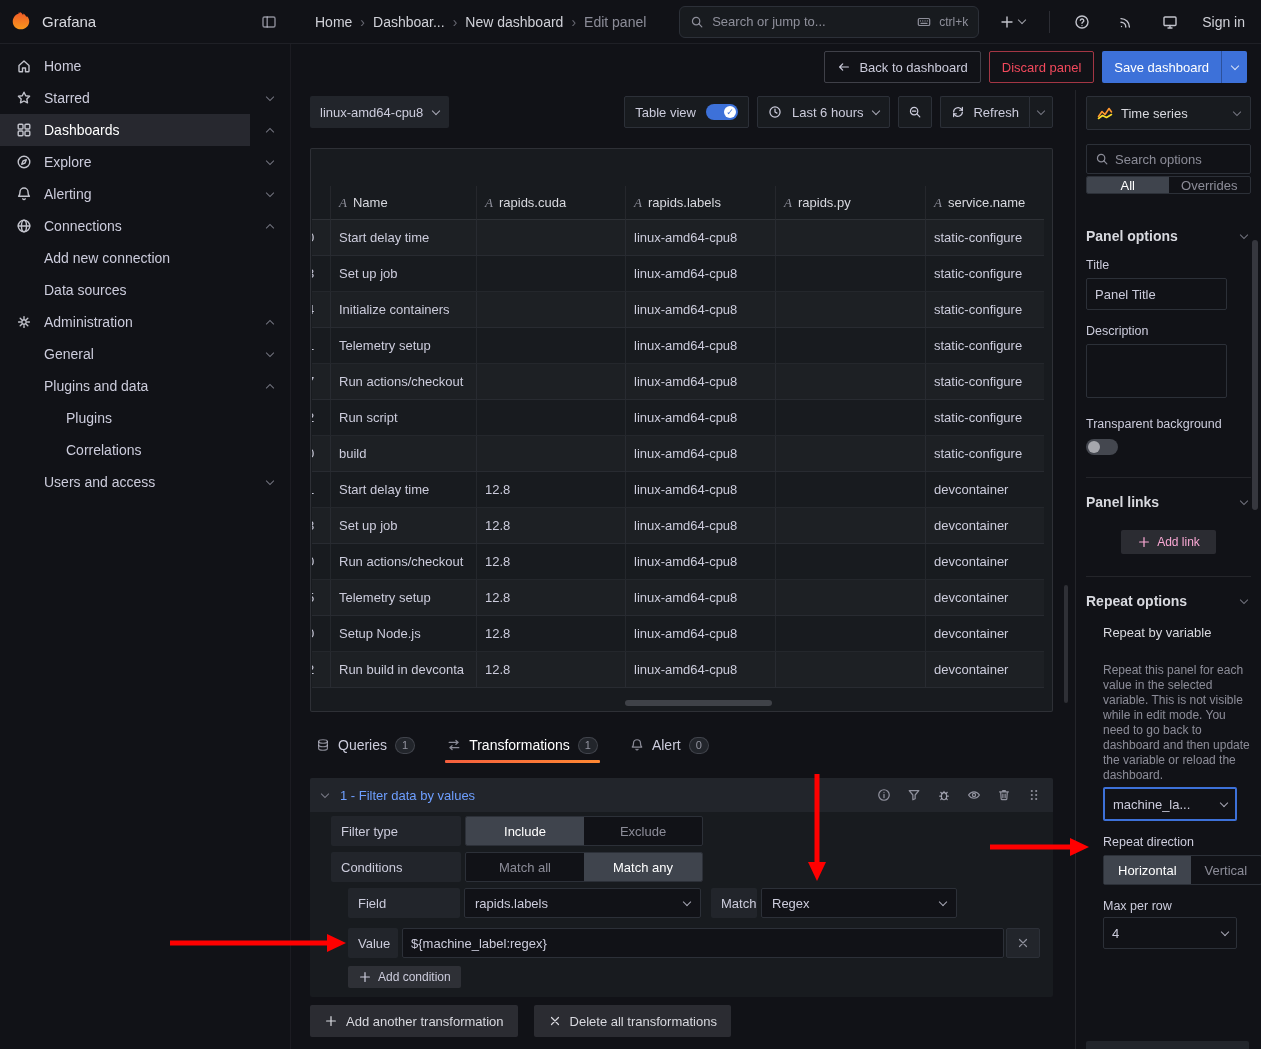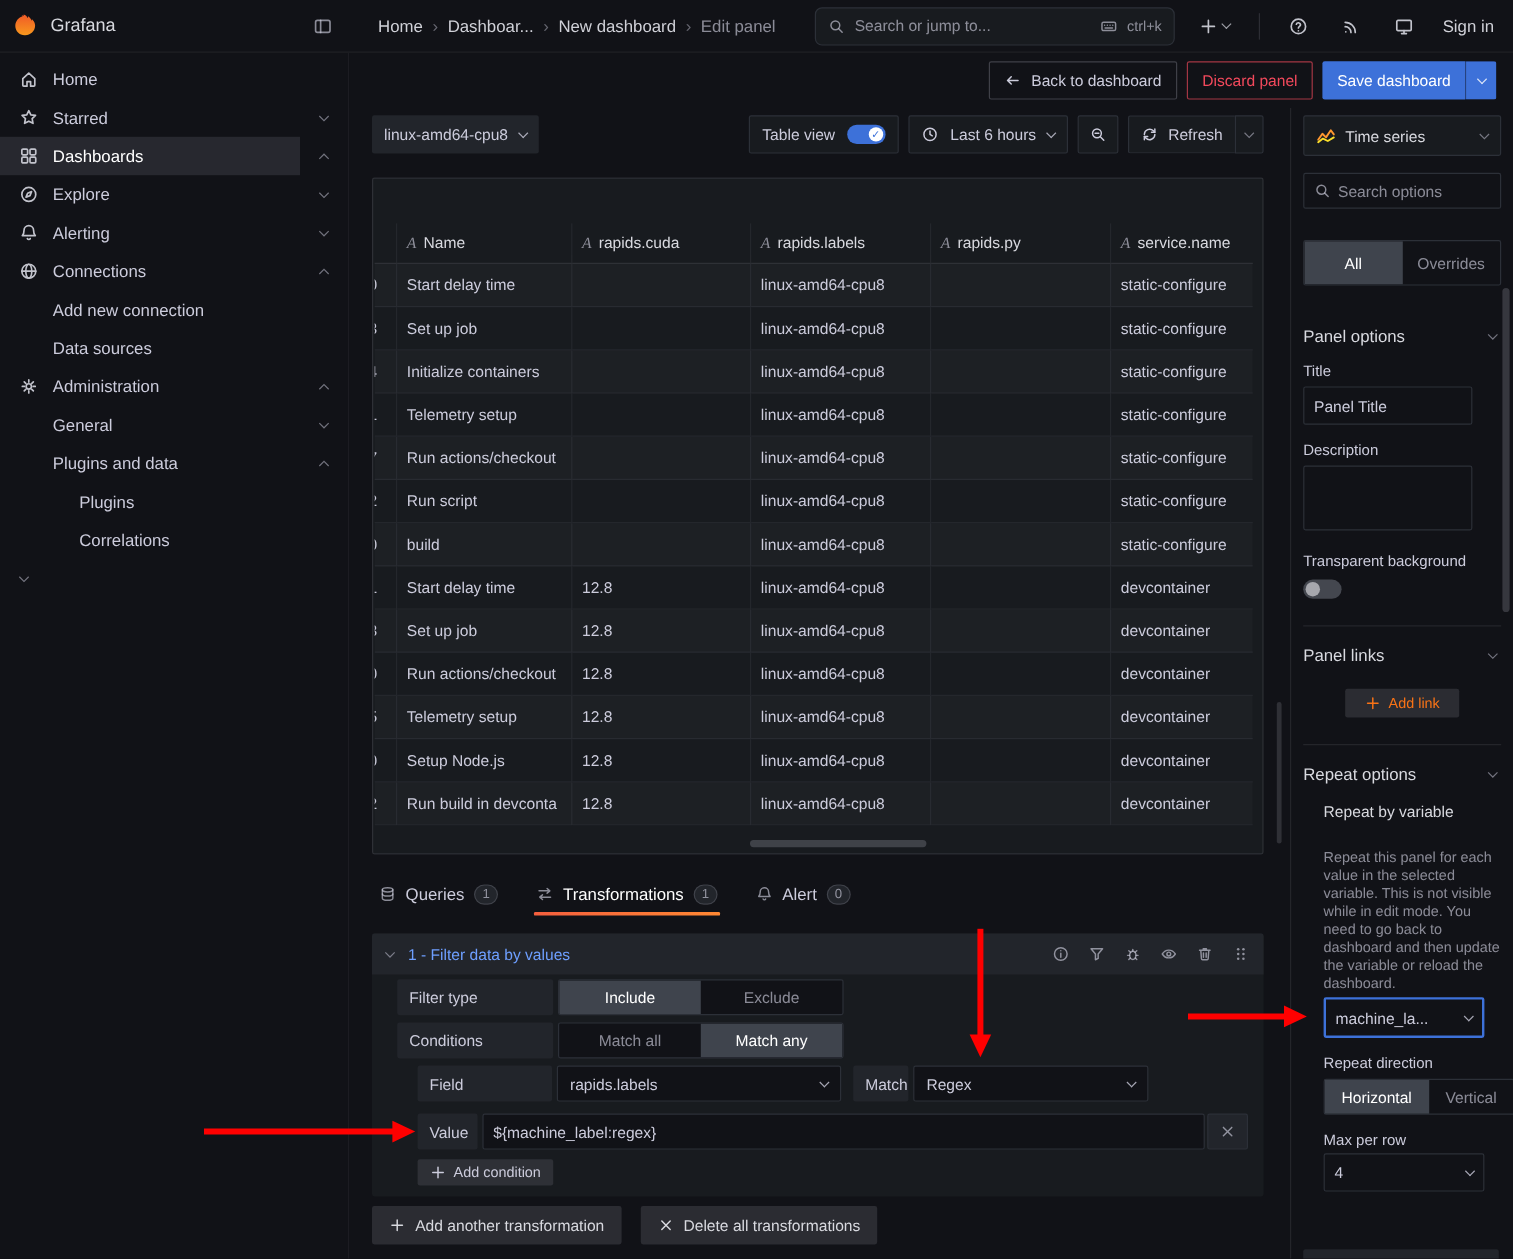--- a/index.html
+++ b/index.html
@@ -118,33 +118,33 @@
   .bottom-actions{display:flex;gap:16px;margin-top:8px}
   .btn-secondary{height:32px;display:inline-flex;align-items:center;gap:8px;padding:0 14px;background:rgba(204,204,220,.14);border:none;border-radius:2px;color:#d8d9df;font-size:13px}
 
   
   .options{position:absolute;top:90px;left:1075px;right:0;bottom:0;background:var(--bg);border-left:1px solid rgba(204,204,220,.1);padding:6px 10px 0 10px}
   .viz-select{height:34px;border:1px solid var(--border);background:var(--panel);border-radius:2px;display:flex;align-items:center;gap:8px;padding:0 10px;color:#d8d9df;font-size:13px;cursor:pointer}
   .viz-select .chev{margin-left:auto;color:var(--dim)}
   .opt-search{margin-top:14px;height:30px;border:1px solid var(--border);background:var(--bg);border-radius:2px;display:flex;align-items:center;gap:6px;padding:0 8px;color:var(--dim)}
   .opt-search input{flex:1;min-width:0;background:none;border:none;outline:none;color:var(--text);font-size:13px;font-family:inherit}
   .opt-search input::placeholder{color:var(--dim)}
-  .opt-tabs{margin-top:26px;height:38px;display:flex;border:1px solid var(--border);border-radius:2px;background:var(--bg);overflow:hidden}
+  .opt-tabs{margin-top:2px;height:18px;display:flex;border:1px solid var(--border);border-radius:2px;background:var(--bg);overflow:hidden}
   .opt-tab{flex:1;display:flex;align-items:center;justify-content:center;font-size:13px;color:var(--dim);background:none;border:none}
   .opt-tab.active{background:var(--seg);color:#fff}
-  .opt-head{display:flex;align-items:center;justify-content:space-between;color:#d8d9df;font-size:14px;font-weight:400;cursor:pointer}
+  .opt-head{display:flex;align-items:center;justify-content:space-between;color:#d8d9df;font-size:14px;font-weight:700;cursor:pointer}
   .opt-head .chev{color:var(--dim);margin-right:4px}
   .mt34{margin-top:34px}.mt16{margin-top:16px}
   .fld-label{margin-top:14px;margin-bottom:6px;font-size:12.5px;color:var(--text)}
   .text-input{width:141px;height:32px;background:var(--bg);border:1px solid var(--border);border-radius:2px;color:var(--text);padding:0 8px;font-size:13px;font-family:inherit;outline:none}
   textarea.text-input{height:54px;padding:6px 8px;resize:none}
   .toggle-off{margin-top:8px;position:relative;width:32px;height:16px;border-radius:8px;background:#44474f;cursor:pointer}
   .toggle-off .knob{position:absolute;left:2px;top:2px;width:12px;height:12px;border-radius:50%;background:#a6a7ad}
   .opt-divider{margin-top:22px;border-top:1px solid rgba(204,204,220,.1)}
-  .add-link{margin:20px auto 0;display:flex;align-items:center;gap:6px;height:24px;padding:0 16px;background:rgba(204,204,220,.14);border:none;border-radius:2px;color:#f97316;font-size:12px}
+  .add-link{margin:20px auto 0;display:flex;align-items:center;gap:6px;height:24px;padding:0 16px;background:rgba(204,204,220,.14);border:none;border-radius:2px;color:#f9a8d4;font-size:12px}
   .repeat-content{padding-left:17px}
   .sub-label{margin-top:16px;font-size:13px;font-weight:500;color:#d8d9df}
   .help-text{margin-top:23px;font-size:12px;line-height:15px;color:var(--dim)}
   .var-dd2{margin-top:4px;width:134px;height:34px;background:var(--bg);border:2px solid var(--blue);border-radius:2px;display:flex;align-items:center;justify-content:space-between;padding:0 8px;color:var(--text);font-size:13px;cursor:pointer}
   .dir-seg{margin-top:6px;display:inline-flex;height:30px;border:1px solid var(--border);border-radius:2px;background:var(--bg)}
   .dir-seg .seg-opt{width:auto;padding:0 14px;white-space:nowrap}
   .maxrow-dd{margin-top:4px;width:134px;height:32px;background:var(--bg);border:1px solid var(--border);border-radius:2px;display:flex;align-items:center;justify-content:space-between;padding:0 8px;color:var(--text);font-size:13px;cursor:pointer}
   .opt-scrollthumb{position:absolute;right:3px;top:150px;width:6px;height:270px;border-radius:3px;background:rgba(204,204,220,.2);cursor:pointer}
   .partial-section{position:absolute;left:10px;right:12px;bottom:0;height:8px;background:var(--panel2);border-radius:2px 2px 0 0}
   .main-scrollthumb{position:absolute;right:7px;top:495px;width:4px;height:118px;border-radius:2px;background:rgba(204,204,220,.16);cursor:pointer}
@@ -369,20 +369,23 @@
       <span class="nav-link ind2">
         <span class="nav-label">Plugins</span>
       </span>
     </div>
     <div class="nav-row">
       <span class="nav-link ind2">
         <span class="nav-label">Correlations</span>
       </span>
     </div>
     <div class="nav-row">
+      <span class="nav-link ind1">
+        <span class="nav-label">Users and access</span>
+      </span>
       <span class="nav-chev">
         <span class="chev"></span>
       </span>
     </div>
   </aside>
 
 <div class="edit-header">
   <button class="btn btn-back">
     <span class="icon sm">
         <svg viewBox="0 0 16 16">

